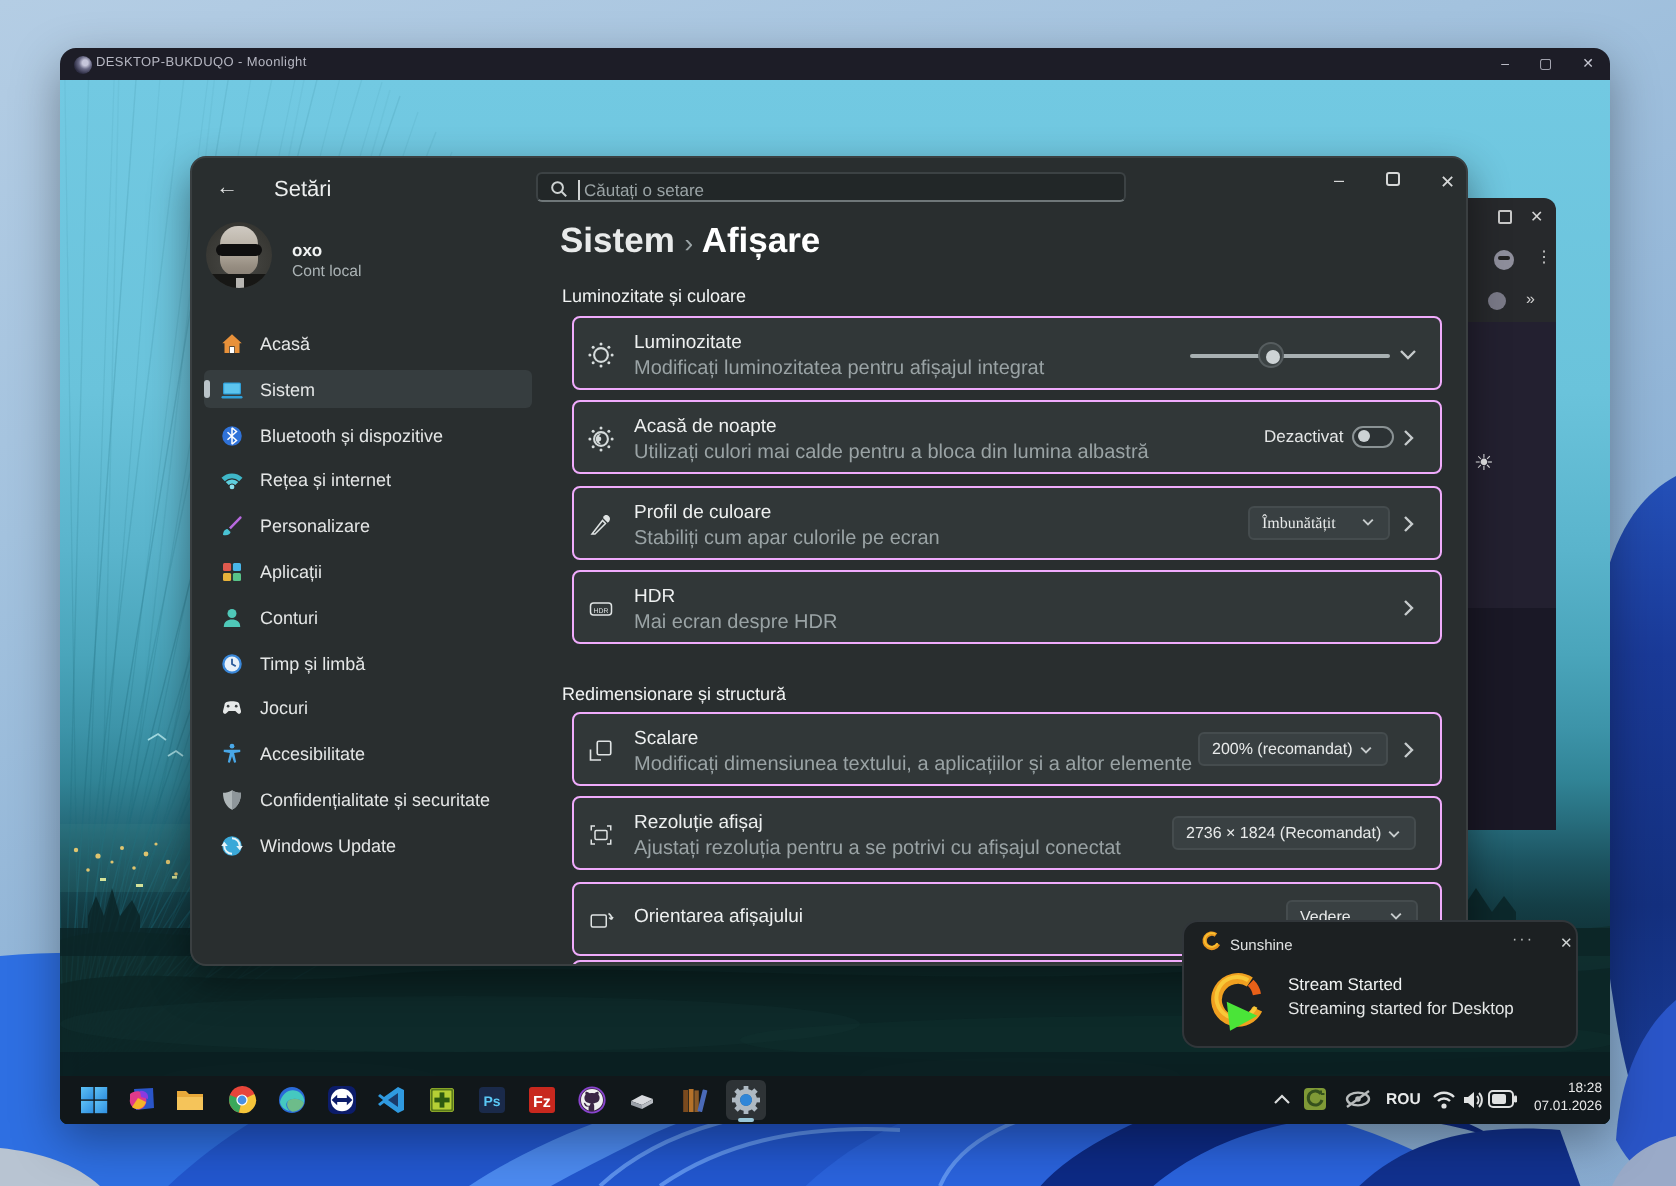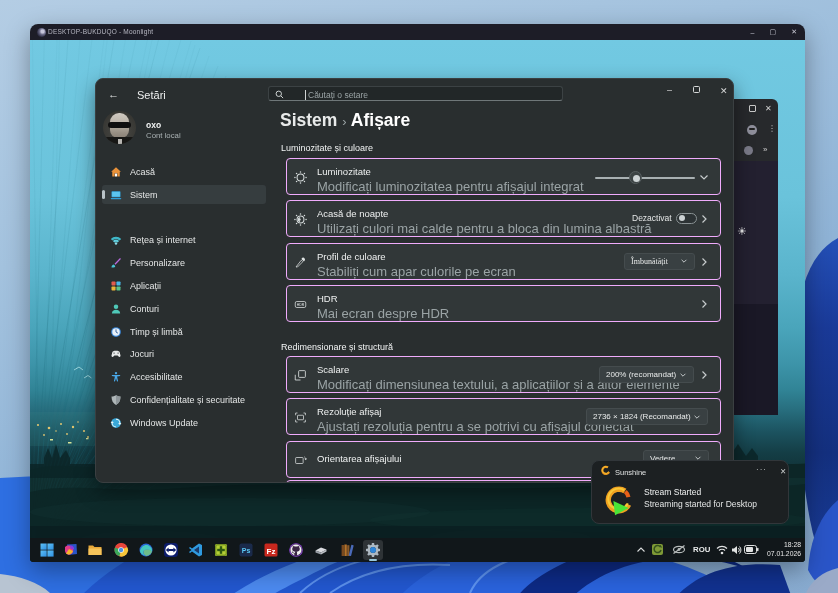--- a/index.html
+++ b/index.html
@@ -40,21 +40,21 @@
 .navitem .nico { position:absolute; left:8px; top:3.5px; width:12px; height:12px; }
 .navitem .nlbl { position:absolute; left:28px; top:4.5px; white-space:nowrap; }
 .navsel { background:#363d3f; }
 .navsel::before { content:""; position:absolute; left:0px; top:5px; width:2.5px; height:9px; border-radius:2px; background:#b9c3c8; }
 
 
 .card { position:absolute; left:190px; width:435px; height:37px; background:#313738;
   border:1px solid #f0abfc; border-radius:4px; }
 .card .cico { position:absolute; left:6px; top:11px; width:15px; height:15px; color:#dfe3e3; }
 .card .ctitle { position:absolute; left:30px; top:7px; font-size:9.5px; color:#eef0f0; white-space:nowrap; }
-.card .csub { position:absolute; left:30px; top:20px; font-size:13px; color:#9aa3a5; white-space:nowrap; }
+.card .csub { position:absolute; left:30px; top:20px; font-size:10px; color:#9aa3a5; white-space:nowrap; }
 .card .chev { position:absolute; right:9px; top:11px; width:14px; height:14px; color:#c6cbcc; }
 .seclbl { position:absolute; left:185px; font-size:9px; font-weight:normal; color:#f2f4f4; }
 
 .dropbtn { position:absolute; background:#394042; border:1px solid #454c4e; border-radius:3px;
   color:#e8eaea; font-size:8px; display:flex; align-items:center; justify-content:space-between; padding:0 6px; white-space:nowrap; }
 
 
 #toast { position:absolute; left:561px; top:420px; width:198px; height:64px; background:#1c2022;
   border:1px solid #31363a; border-radius:8px; color:#e8eaea; }
 
@@ -234,21 +234,21 @@
       <div class="abs" style="left:30px;top:10px;color:#eceeee;font-size:11px;margin-left:11px;">Setări</div>
       <div class="abs" style="left:571px;top:6px;color:#d6d8d8;font-size:9px;">–</div>
       <div class="abs" style="left:597px;top:7px;width:7px;height:7px;border:1px solid #d6d8d8;border-radius:1.5px;"></div>
       <div class="abs" style="left:624px;top:7px;color:#d6d8d8;font-size:9px;">✕</div>
 
       <div class="abs" style="left:172px;top:7px;width:295px;height:15px;background:#222728;border:1px solid #3c4244;border-bottom:1px solid #6f7779;border-radius:3px;">
         <svg style="position:absolute;left:6px;top:3px" width="9" height="9" viewBox="0 0 10 10">
             <circle cx="4.2" cy="4.2" r="3" stroke="#cdd2d2" stroke-width="1.1" fill="none"></circle>
             <line x1="6.5" y1="6.5" x2="9" y2="9" stroke="#cdd2d2" stroke-width="1.1"></line>
           </svg>
-        <span style="position:absolute;left:20px;top:2.5px;color:#9aa3a5;font-size:8.5px;border-left:1px solid #d0d4d4;padding-left:2px;margin-left:16px;">Căutați o setare</span>
+        <span style="position:absolute;left:20px;top:2.5px;color:#9aa3a5;font-size:8.5px;border-left:1px solid #d0d4d4;padding-left:2px;">Căutați o setare</span>
       </div>
 
       <div class="abs" style="left:7px;top:32px;width:33px;height:33px;border-radius:50%;overflow:hidden;background:radial-gradient(circle at 50% 60%,#4a4a46 0%,#3a3a36 60%,#2e2e2a 100%);">
         <div class="abs" style="left:7px;top:2px;width:19px;height:25px;border-radius:9px 9px 8px 8px;background:linear-gradient(180deg,#cfcac2 0%,#b8b0a4 45%,#978e82 80%,#8a8176 100%);"></div>
         <div class="abs" style="left:5px;top:10.5px;width:23px;height:6.5px;border-radius:3px;background:#0f0f0f;"></div>
         <div class="abs" style="left:0px;top:26px;width:33px;height:7px;background:#171715;"></div>
         <div class="abs" style="left:14.5px;top:28px;width:4px;height:5px;background:#b8b6b2;"></div>
       </div>
       <div class="abs" style="left:50px;top:41px;color:#f0f2f2;font-size:8.5px;font-weight:bold;">oxo</div>
       <div class="abs" style="left:50px;top:51.5px;color:#aab2b4;font-size:7.8px;">Cont local</div>
@@ -260,20 +260,27 @@
           </svg>
           <span class="nlbl">Acasă</span>
         </div>
       <div class="navitem navsel" style="top:106.3px;">
           <svg class="nico" viewBox="0 0 16 16">
             <rect x="2" y="3" width="12" height="8" rx="1" fill="#2f9fd8"></rect>
             <rect x="2.8" y="3.8" width="10.4" height="6.4" fill="#5cc4ee"></rect>
             <rect x="1" y="12" width="14" height="1.6" rx="0.8" fill="#2f9fd8"></rect>
           </svg>
           <span class="nlbl">Sistem</span>
+        </div>
+      <div class="navitem" style="top:129.1px;">
+          <svg class="nico" viewBox="0 0 16 16">
+            <circle cx="8" cy="8" r="6.5" fill="#2f72d8"></circle>
+            <path d="M8,2.5 L8,13.5 M8,2.5 L11,5 L5,10.5 M8,13.5 L11,11 L5,5.5" stroke="#fff" stroke-width="1" fill="none"></path>
+          </svg>
+          <span class="nlbl">Bluetooth și dispozitive</span>
         </div>
       <div class="navitem" style="top:151.9px;">
           <svg class="nico" viewBox="0 0 16 16">
             <path d="M1,6.5 A10,10 0 0 1 15,6.5 L12.8,8.8 A7,7 0 0 0 3.2,8.8 Z" fill="#3fb7c8"></path>
             <path d="M3.8,9.4 A6,6 0 0 1 12.2,9.4 L10.2,11.4 A3.2,3.2 0 0 0 5.8,11.4 Z" fill="#5ecfde"></path>
             <circle cx="8" cy="12.6" r="1.6" fill="#8adfeb"></circle>
           </svg>
           <span class="nlbl">Rețea și internet</span>
         </div>
       <div class="navitem" style="top:174.7px;">

